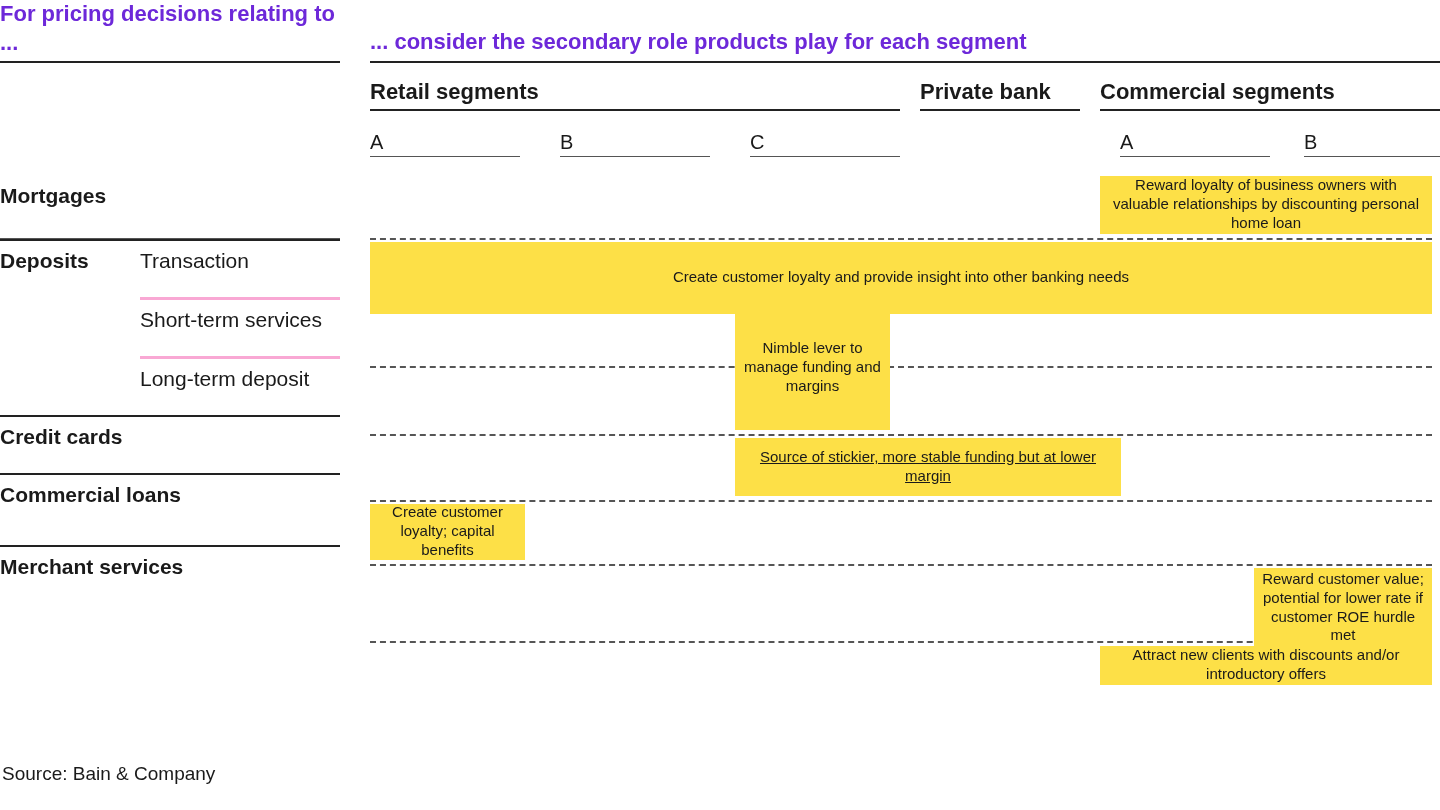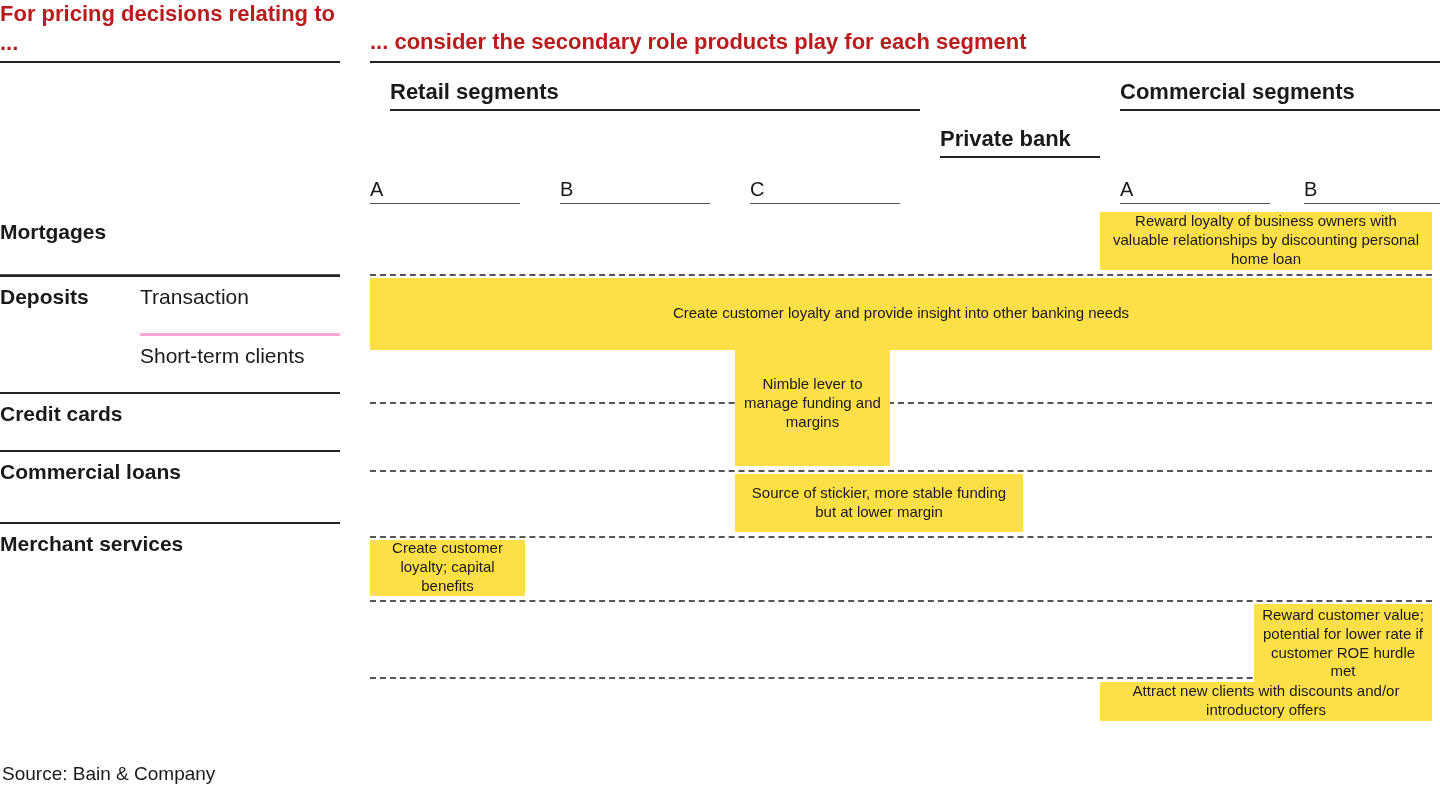--- a/index.html
+++ b/index.html
@@ -16,35 +16,35 @@
   }
   .left-col {
     width: 340px;
     flex: 0 0 340px;
   }
   .right-col {
     flex: 1;
     margin-left: 30px;
   }
   .red-title {
-    color: #b91c1c;
+    color: #6d28d9;
     font-weight: bold;
     font-size: 22px;
     line-height: 1.3;
     padding-bottom: 4px;
   }
   .section-rule {
     border-bottom: 2px solid #222;
   }
   .seg-headers {
     display: flex;
     margin-top: 16px;
   }
-  .seg-retail { width: 530px; margin-left: 20px; }
-  .seg-private { width: 160px; margin-left: 20px; margin-top: 47px; }
+  .seg-retail { width: 530px; }
+  .seg-private { width: 160px; margin-left: 20px; }
   .seg-commercial { flex: 1; margin-left: 20px; }
   .seg-title {
     font-size: 22px;
     font-weight: bold;
     padding-bottom: 4px;
     border-bottom: 2px solid #222;
   }
   .sub-headers {
     display: flex;
     margin-top: 20px;
@@ -168,33 +168,34 @@
       <div class="sub-col-small">
           <div class="sub-label">A</div>
         </div>
       <div class="sub-col-small" style="margin-right:0;">
           <div class="sub-label">B</div>
         </div>
     </div>
   </div>
 </div>
 
-<div class="body-area" style="height:560px; margin-top:8px;">
+<div class="body-area" style="height:560px; margin-top:19px;">
 
   <div class="row-labels">
 
     <div class="prod-row cat-rule-top" style="border-top:none;">
       <div class="prod-cat" style="padding-bottom:30px;">Mortgages</div>
     </div>
 
     <div class="prod-row" style="border-top:2px solid #222; border-bottom:2px solid #222;">
       <div class="prod-cat" style="padding-bottom:0;">Deposits</div>
       <div class="prod-sub-col">
         <div class="prod-sub">Transaction</div>
-        <div class="prod-sub">Short-term clients</div>
+        <div class="prod-sub">Short-term services</div>
+        <div class="prod-sub">Long-term deposit</div>
       </div>
     </div>
 
     <div class="prod-row" style="border-bottom:2px solid #222;">
       <div class="prod-cat" style="width:auto; padding-bottom:24px;">Credit cards</div>
     </div>
 
     <div class="prod-row" style="border-bottom:2px solid #222;">
       <div class="prod-cat" style="width:auto; padding-bottom:38px;">Commercial loans</div>
     </div>
@@ -213,21 +214,21 @@
     <div class="dash-line" style="top:324px;"></div>
     <div class="dash-line" style="top:388px;"></div>
     <div class="dash-line" style="top:465px;"></div>
 
     <div class="grey-box" style="left:730px; right:0; top:0; height:58px;">Reward loyalty of business owners with valuable relationships by discounting personal home loan</div>
 
     <div class="grey-box" style="left:0; right:0; top:66px; height:72px;">Create customer loyalty and provide insight into other banking needs</div>
 
     <div class="grey-box" style="left:365px; width:155px; top:130px; height:124px;">Nimble lever to manage funding and margins</div>
 
-    <div class="grey-box" style="left:365px; width:288px; top:262px; height:58px;">Source of stickier, more stable funding but at lower margin</div>
+    <div class="grey-box" style="left:365px; width:386px; top:262px; height:58px;text-decoration:underline;">Source of stickier, more stable funding but at lower margin</div>
 
     <div class="grey-box" style="left:0; width:155px; top:328px; height:56px;">Create customer loyalty; capital benefits</div>
 
     <div class="grey-box" style="left:884px; right:0; top:392px; height:80px;">Reward customer value; potential for lower rate if customer ROE hurdle met</div>
 
     <div class="grey-box" style="left:730px; right:0; top:470px; height:39px;">Attract new clients with discounts and/or introductory offers</div>
   </div>
 </div>
 
 <div class="source">Source: Bain &amp; Company</div>

